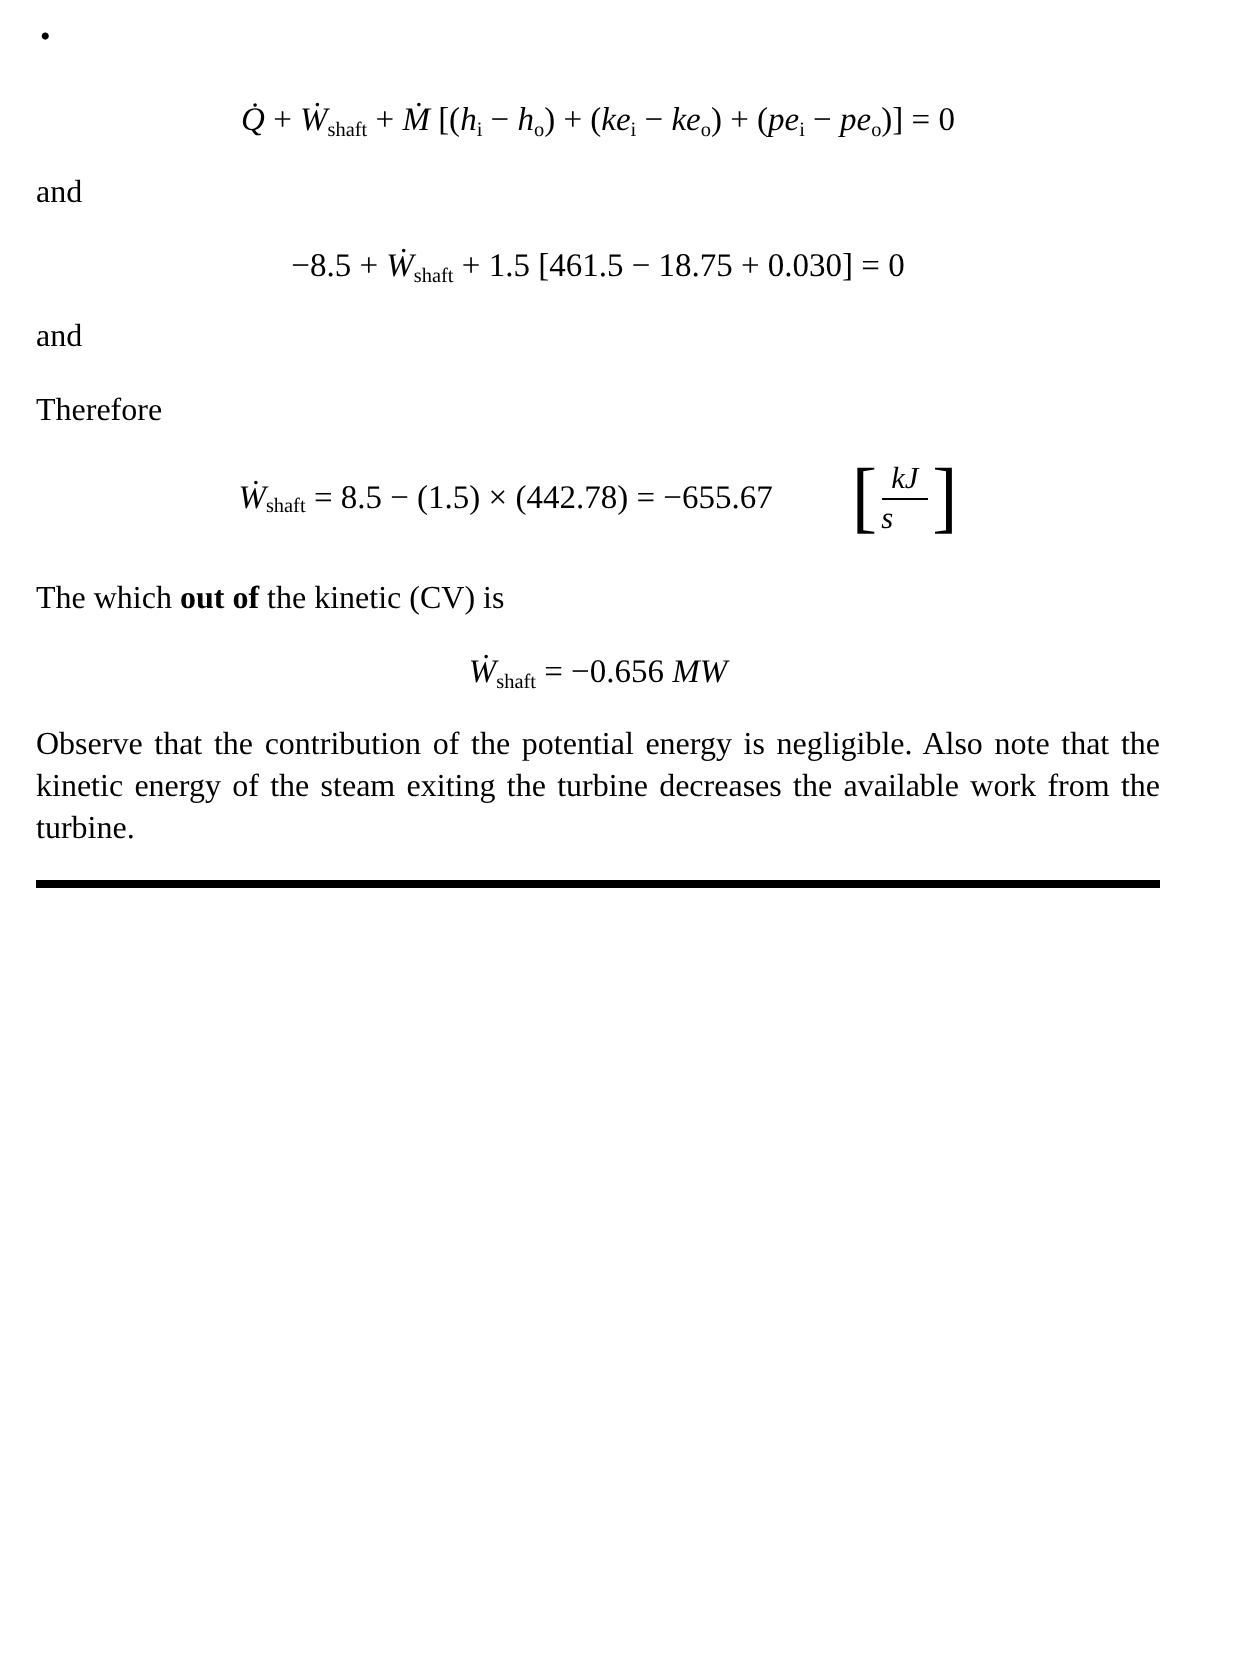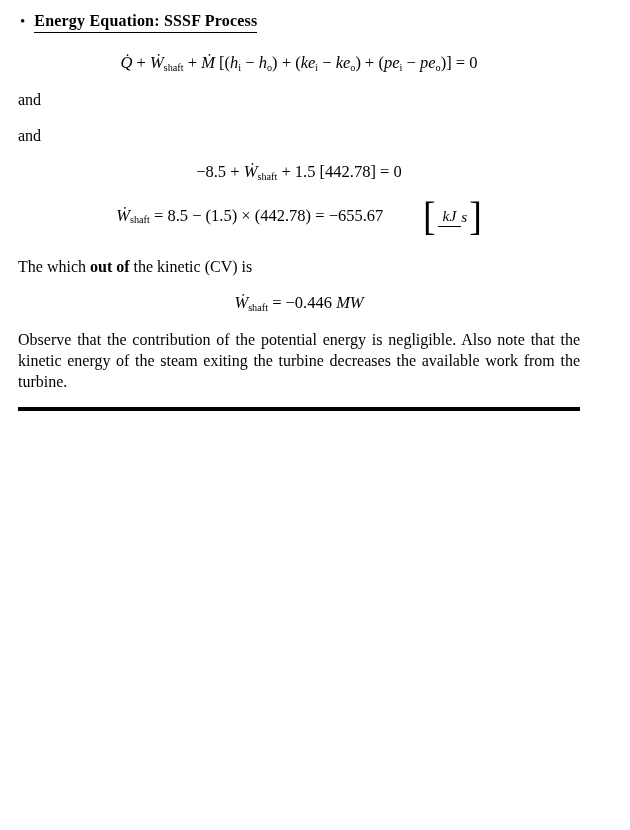--- a/index.html
+++ b/index.html
@@ -67,21 +67,21 @@
     vertical-align: middle;
   }
   .bfrac .br {
     font-size: 230%;
     font-weight: 300;
     transform: scaleY(1.05);
     line-height: 1;
   }
   .bfrac .frac {
     display: inline-flex;
-    flex-direction: row;
+    flex-direction: column;
     align-items: flex-start;
     font-style: italic;
     font-size: 93%;
     margin: 0 2px;
     line-height: 1.15;
   }
   .bfrac .num {
     border-bottom: 1.4px solid #000;
     padding: 0 5px 1px 5px;
   }
@@ -101,48 +101,48 @@
     width: 562px;
   }
 </style>
 </head>
 <body>
 
 <div class="page">
 
   <div class="title-row">
     <span class="bullet">•</span>
-    <span class="title">Energy Equation: SSSF Process</span>
   </div>
 
   <div class="eq" style="margin-top:19px;"><span class="it">Q̇</span><span class="rm"> + </span><span class="it">Ẇ</span><sub class="msub">shaft</sub><span class="rm"> + </span><span class="it">Ṁ</span><span class="rm"> [(</span><span class="it">h</span><sub class="msub">i</sub><span class="rm"> − </span><span class="it">h</span><sub class="msub">o</sub><span class="rm">) + (</span><span class="it">ke</span><sub class="msub">i</sub><span class="rm"> − </span><span class="it">ke</span><sub class="msub">o</sub><span class="rm">) + (</span><span class="it">pe</span><sub class="msub">i</sub><span class="rm"> − </span><span class="it">pe</span><sub class="msub">o</sub><span class="rm">)] = 0</span></div>
 
 
 
   <p class="body-line">and</p>
 
+  <div class="eq"><span class="rm">−8.5 + </span><span class="it">Ẇ</span><sub class="msub">shaft</sub><span class="rm"> + 1.5 [461.5 − 18.75 + 0.030] = 0</span></div>
 
   <p class="body-line">and</p>
 
-  <div class="eq"><span class="rm">−8.5 + </span><span class="it">Ẇ</span><sub class="msub">shaft</sub><span class="rm"> + 1.5 [442.78] = 0</span></div>
 
+  <p class="body-line">Therefore</p>
 
   <div class="eq"><span class="it">Ẇ</span><sub class="msub">shaft</sub><span class="rm"> = 8.5 − (1.5) × (442.78) = −655.67</span><span class="bfrac">
         <span class="br">[</span>
         <span class="frac">
           <span class="num">kJ</span>
           <span class="den">s</span>
         </span>
         <span class="br">]</span>
       </span></div>
 
   <p class="body-line" style="margin-top:20px;">
     <span>The which </span><span class="bf">out of</span><span> the kinetic (CV) is</span>
   </p>
 
-  <div class="eq"><span class="it">Ẇ</span><sub class="msub">shaft</sub><span class="rm"> = −0.446 </span><span class="it">MW</span></div>
+  <div class="eq"><span class="it">Ẇ</span><sub class="msub">shaft</sub><span class="rm"> = −0.656 </span><span class="it">MW</span></div>
 
   <p class="para">Observe that the contribution of the potential energy is negligible.  Also note that the kinetic energy of the steam exiting the turbine decreases the available work from the turbine.</p>
 
 
   <div class="hrule"></div>
 
 </div>
 
 </body></html>

